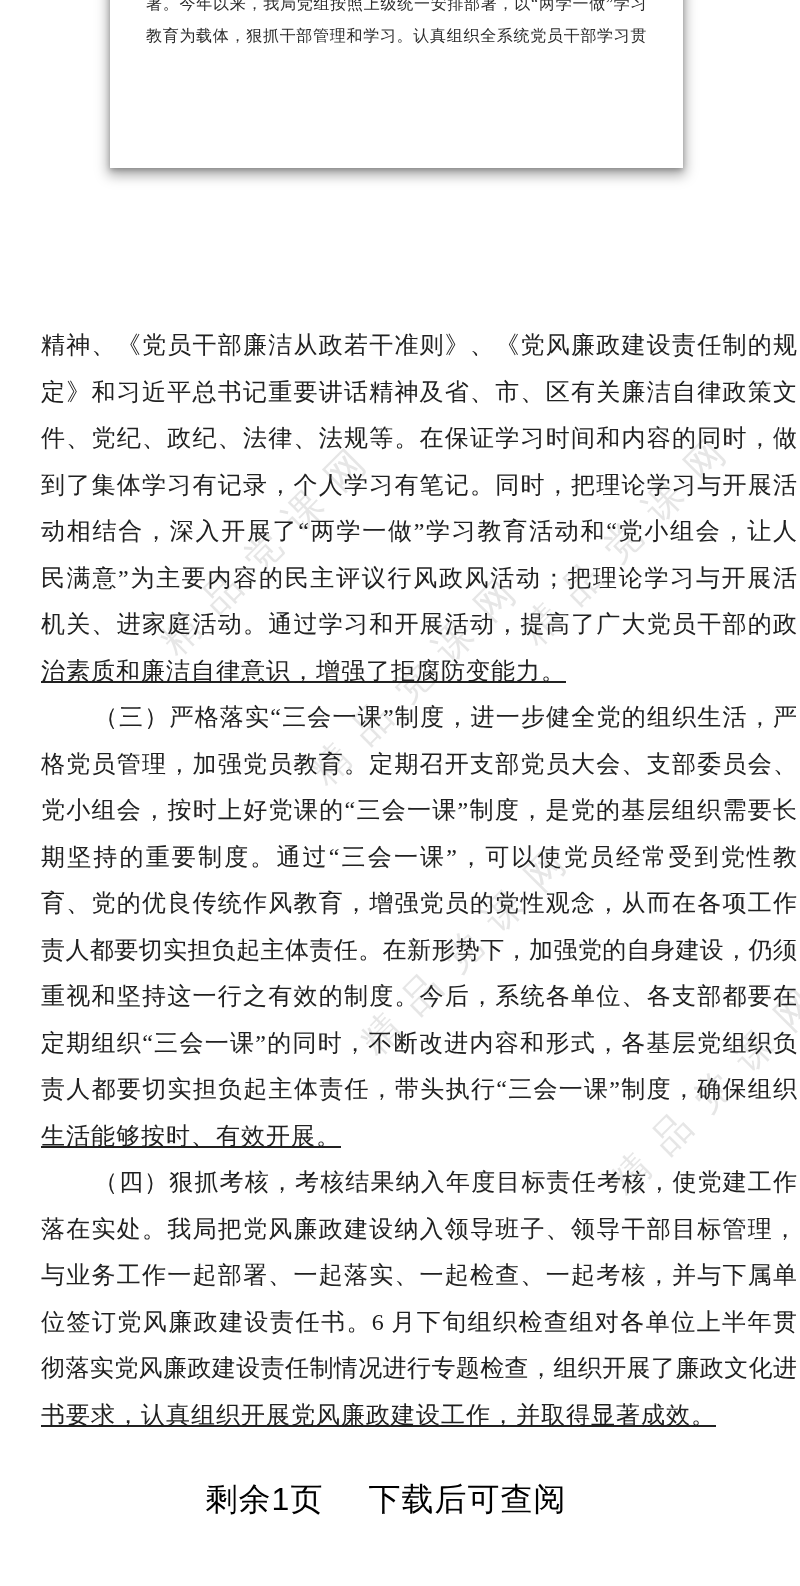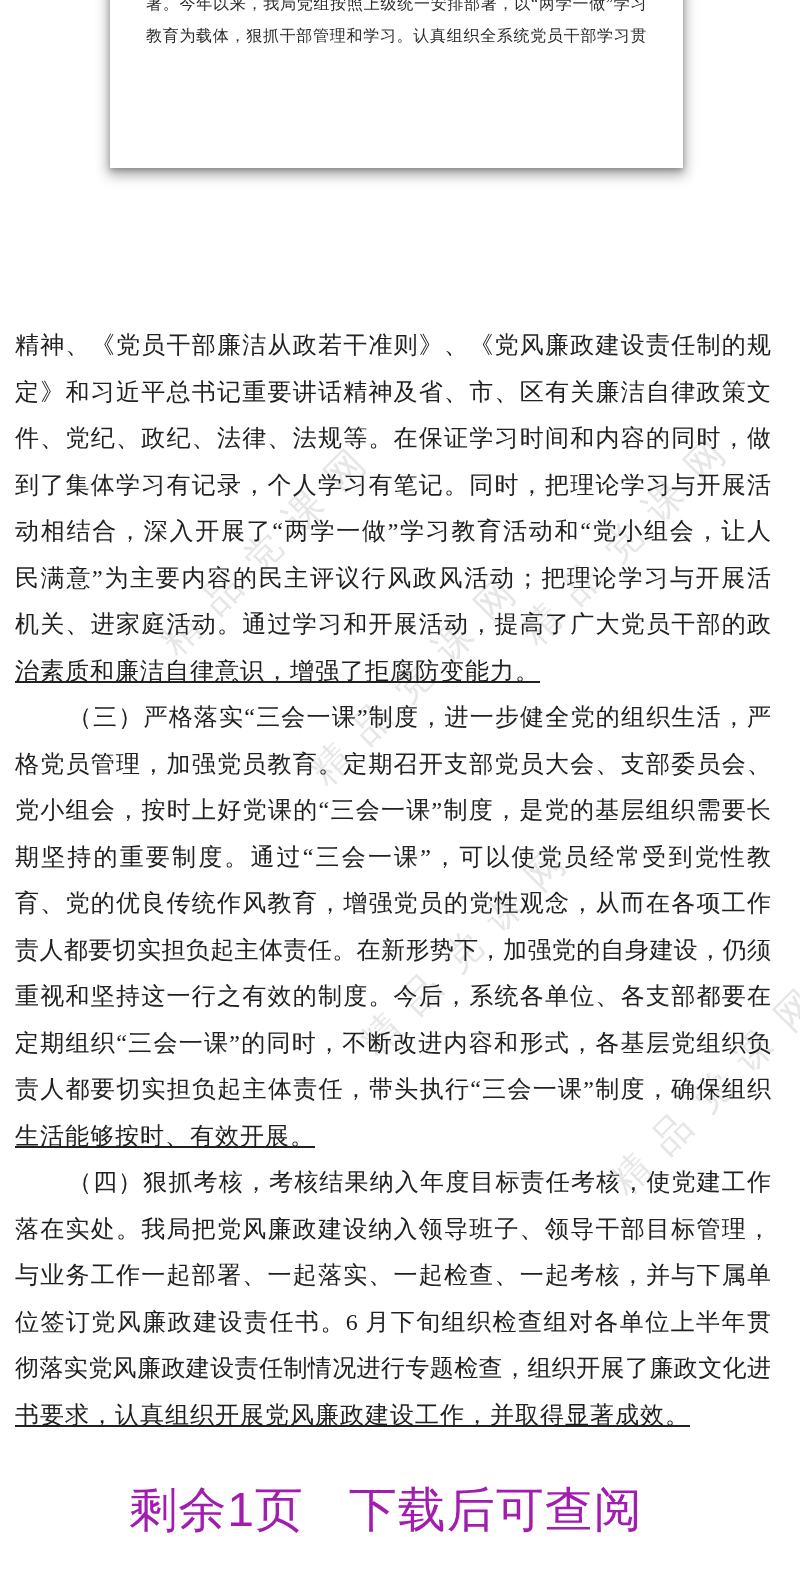--- a/index.html
+++ b/index.html
@@ -60,21 +60,21 @@
   }
   .wm-a { left: -30px; top: 520px; }
   .wm-b { left: 330px; top: 510px; }
   .wm-c { left: 120px; top: 650px; }
   .wm-d { left: 170px; top: 920px; }
   .wm-e { left: 420px; top: 1060px; }
 
   
   .body-text {
     position: absolute;
-    left: 15px;
+    left: 41px;
     top: 322px;
     width: 756px;
     color: #212121;
   }
   .text-line {
     font-size: 24px;
     line-height: 46.5px;
     height: 46.5px;
     text-align: justify;
     text-align-last: justify;
@@ -91,22 +91,22 @@
     text-indent: 2.2em;
   }
 
   
   .footer-note {
     position: absolute;
     left: 0;
     top: 1478px;
     width: 772px;
     text-align: center;
-    color: #a21caf;
-    font-size: 48px;
+    color: #000000;
+    font-size: 32px;
     font-family: "Liberation Sans", "DejaVu Sans", sans-serif;
     letter-spacing: 1px;
     white-space: nowrap;
   }
   .footer-note .hint-part {
     margin-left: 45px;
   }
 </style>
 </head>
 <body>

